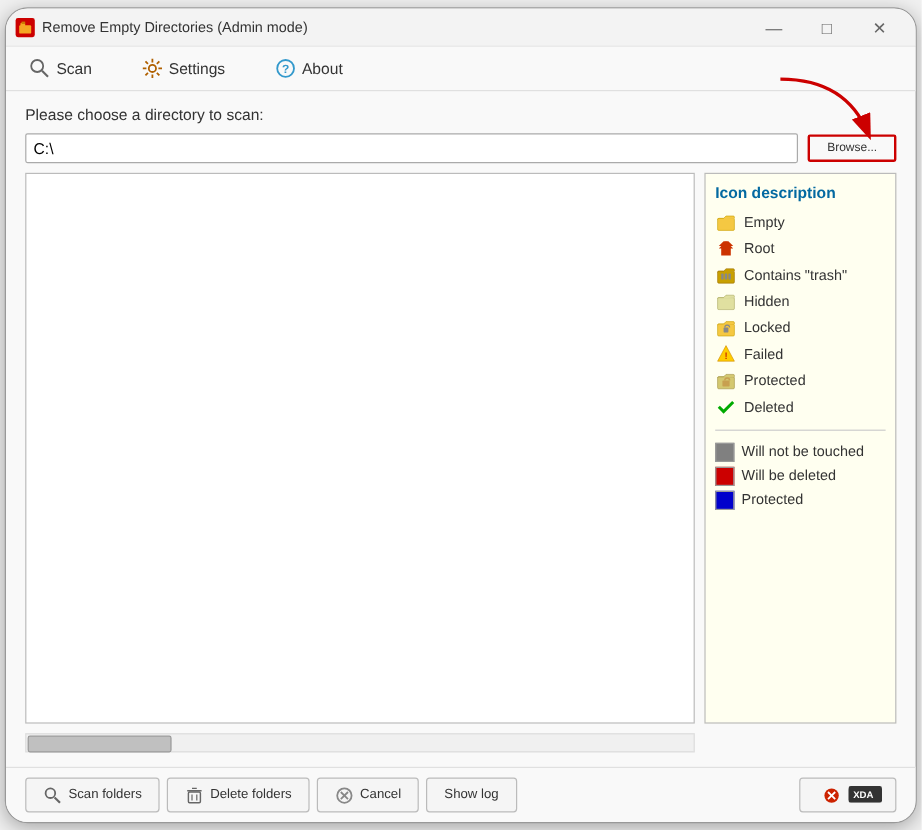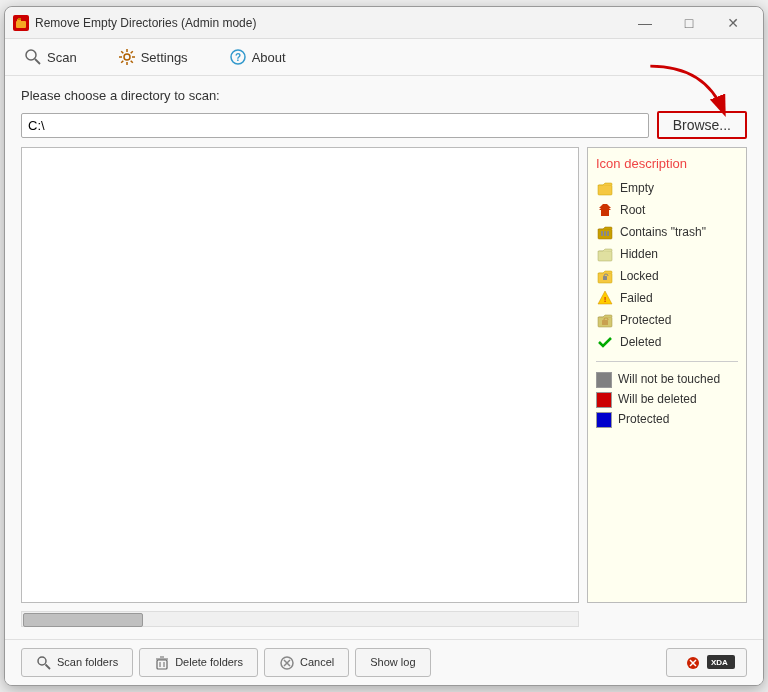--- a/index.html
+++ b/index.html
@@ -11,21 +11,21 @@
       justify-content: center;
       align-items: center;
       width: 768px;
       height: 692px;
     }
     .window {
       width: 760px;
       height: 680px;
       background: #f9f9f9;
       border: 1px solid #999;
-      border-radius: 8px;
+      border-radius: 19px;
       box-shadow: 0 4px 16px rgba(0,0,0,0.3);
       display: flex;
       flex-direction: column;
       overflow: hidden;
     }
     .title-bar {
       background: #f3f3f3;
       border-bottom: 1px solid #ddd;
       height: 32px;
       display: flex;
@@ -117,21 +117,21 @@
       padding: 4px 6px;
       border: 1px solid #aaa;
       background: white;
       font-size: 13px;
       border-radius: 2px;
     }
     .browse-btn {
       padding: 4px 14px;
       border: 2px solid #cc0000;
       background: #f9f9f9;
-      font-size: 14px;
+      font-size: 10px;
       cursor: pointer;
       border-radius: 2px;
       color: #333;
       font-weight: 500;
     }
     .main-area {
       display: flex;
       gap: 8px;
       flex: 1;
       min-height: 0;
@@ -148,24 +148,24 @@
       border: 1px solid #bbb;
       background: #fffff0;
       padding: 8px;
       display: flex;
       flex-direction: column;
       gap: 4px;
       font-size: 12px;
       overflow-y: auto;
     }
     .legend-title {
-      font-weight: normal;
+      font-weight: bold;
       font-size: 13px;
       margin-bottom: 4px;
-      color: #ef4444;
+      color: #0369a1;
     }
     .legend-item {
       display: flex;
       align-items: center;
       gap: 6px;
       color: #333;
     }
     .legend-icon {
       width: 18px;
       height: 18px;

